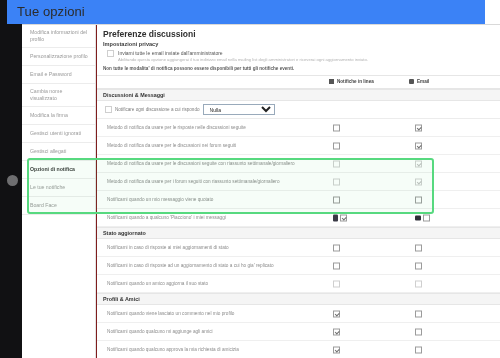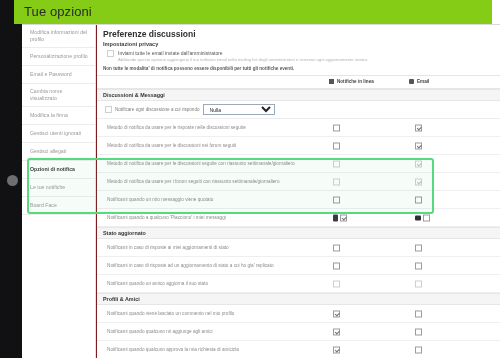--- a/index.html
+++ b/index.html
@@ -17,22 +17,22 @@
     background: #111113;
   }
   .rail-handle {
     position: absolute; left: 7px; top: 175px;
     width: 11px; height: 11px; border-radius: 50%;
     background: #6e6e70;
   }
 
   
   .header {
-    position: absolute; left: 14px; top: 0; width: 478px; height: 24px;
-    background: #84cc16;
+    position: absolute; left: 7px; top: 0; width: 478px; height: 24px;
+    background: #3b82f6;
   }
   .page-title {
     position: absolute; left: 10px; top: 4px;
     font-size: 13px; color: #2b2b2b; letter-spacing: .1px;
   }
   .header-rule {
     position: absolute; left: 22px; top: 24px; width: 478px; height: 1px;
     background: #d9d9d9;
   }
 

